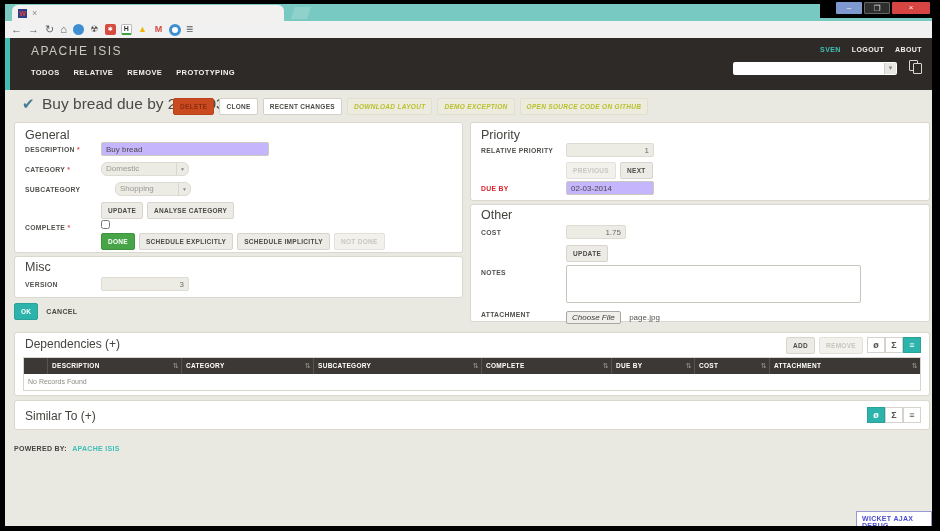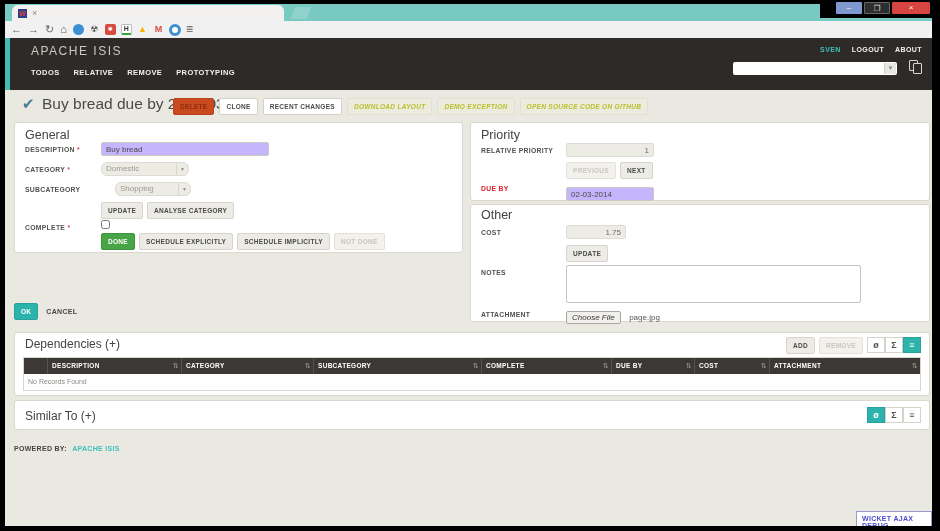--- a/index.html
+++ b/index.html
@@ -183,36 +183,41 @@
       <div class="lbl" style="top:101px;"><span>COMPLETE</span> <span class="req">*</span></div>
       <input type="checkbox" class="chk" style="left: 86px; top: 97px;">
       <div class="btnrow" style="left:86px;top:110px;">
         <span class="btn green">DONE</span>
         <span class="btn">SCHEDULE EXPLICITLY</span>
         <span class="btn">SCHEDULE IMPLICITLY</span>
         <span class="btn disabled">NOT DONE</span>
       </div>
     </div>
 
+    <div class="panel" id="pnl-misc">
+      <div class="pheading" style="top:3px;">Misc</div>
+      <div class="lbl" style="top:24px;">VERSION</div>
+      <input class="inp ro" style="left: 86px; top: 20px; width: 88px;" value="3">
+    </div>
 
     <div id="ok-row">
       <span class="btn teal">OK</span>
       <span id="cancel-label">CANCEL</span>
     </div>
 
     <div class="panel" id="pnl-priority">
       <div class="pheading" style="top:5px;">Priority</div>
       <div class="lbl" style="top:24px;">RELATIVE PRIORITY</div>
       <input class="inp ro" style="left: 95px; top: 20px; width: 88px;" value="1">
       <div class="btnrow" style="left:95px;top:39px;">
         <span class="btn disabled">PREVIOUS</span>
         <span class="btn">NEXT</span>
       </div>
       <div class="lbl red" style="top:62px;">DUE BY</div>
-      <input class="inp" style="left: 95px; top: 58px; width: 88px; margin-top: 6px;" value="02-03-2014">
+      <input class="inp" style="left: 95px; top: 58px; width: 88px;" value="02-03-2014">
     </div>
 
     <div class="panel" id="pnl-other">
       <div class="pheading" style="top:3px;">Other</div>
       <div class="lbl" style="top:24px;">COST</div>
       <input class="inp ro" style="left: 95px; top: 20px; width: 60px;" value="1.75">
       <div class="btnrow" style="left:95px;top:40px;">
         <span class="btn">UPDATE</span>
       </div>
       <div class="lbl" style="top:64px;">NOTES</div>

